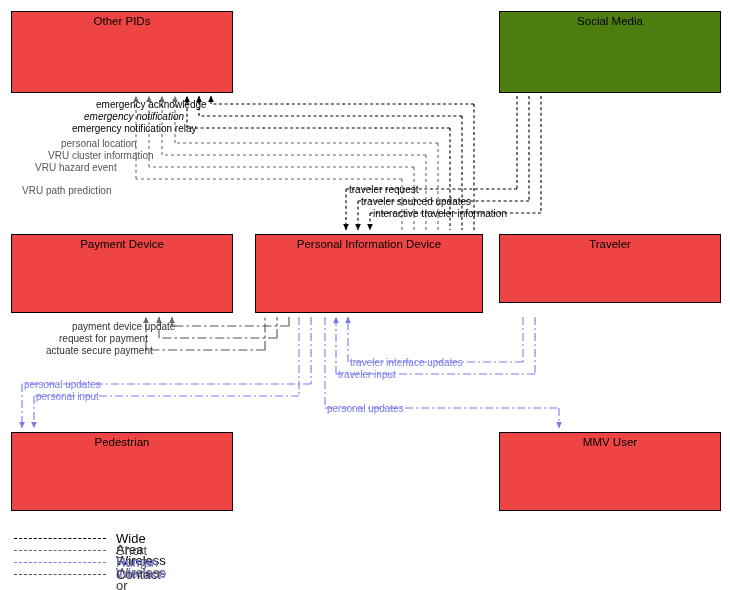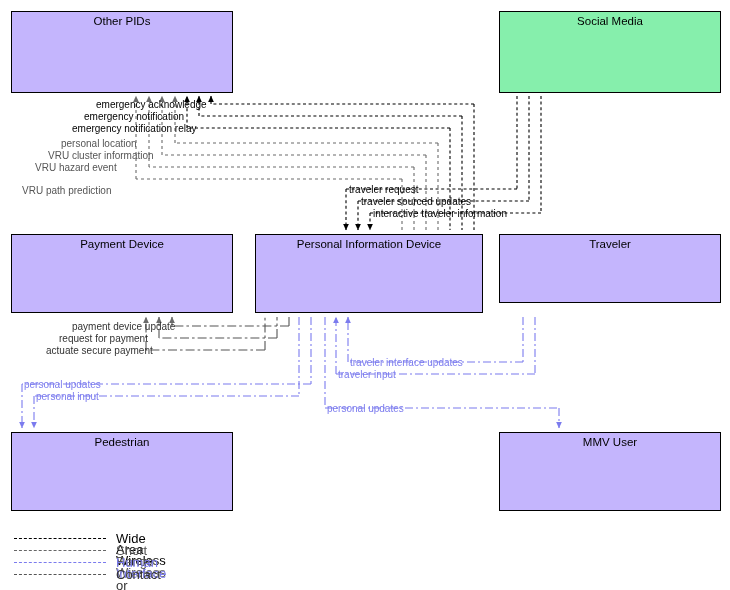--- a/index.html
+++ b/index.html
@@ -2,22 +2,22 @@
 <html><head>
 <meta charset="utf-8">
 <style>
   html,body{margin:0;padding:0;background:#ffffff;}
   body{width:730px;height:590px;position:relative;overflow:hidden;
        font-family:"Liberation Sans","DejaVu Sans",sans-serif;}
   #canvas{position:absolute;left:0;top:0;width:730px;height:590px;}
   .node{position:absolute;border:1.4px solid #000;box-sizing:border-box;}
   .node .title{position:absolute;left:0;right:0;top:3px;text-align:center;
       font-size:11.5px;color:#000;line-height:13px;}
-  .yellow{background:#c4b5fd;}
-  .cyan{background:#86efac;}
+  .yellow{background:#ef4444;}
+  .cyan{background:#4d7c0f;}
   .lbl{position:absolute;font-size:10px;line-height:9px;white-space:nowrap;}
   .lbl.wa{color:#000;}
   .lbl.sr{color:#555;}
   .lbl.hi{color:#7b7bee;}
   .lbl.cp{color:#333;}
   #legend{position:absolute;left:14px;top:533px;}
   .leg-row{position:relative;height:12px;}
   .leg-line{position:absolute;left:0;top:5px;width:92px;height:0;border-top-width:1.6px;}
   .leg-text{position:absolute;left:102px;top:0px;font-size:13px;line-height:11px;}
   .leg-wa{border-top:1.6px dashed #000;}
@@ -88,21 +88,21 @@
   <div class="title">Traveler</div>
 </div>
 <div class="node yellow" style="left:11px;top:432px;width:222px;height:79px;">
   <div class="title">Pedestrian</div>
 </div>
 <div class="node yellow" style="left:499px;top:432px;width:222px;height:79px;">
   <div class="title">MMV User</div>
 </div>
 
 <div class="lbl wa" style="left:96px;top:100px;">emergency acknowledge</div>
-<div class="lbl wa" style="left:84px;top:112px;">emergency notification</div>
+<div class="lbl wa" style="left:84px;top:112px;font-style:italic;">emergency notification</div>
 <div class="lbl wa" style="left:72px;top:124px;">emergency notification relay</div>
 <div class="lbl sr" style="left:61px;top:139px;">personal location</div>
 <div class="lbl sr" style="left:48px;top:151px;">VRU cluster information</div>
 <div class="lbl sr" style="left:35px;top:163px;">VRU hazard event</div>
 <div class="lbl sr" style="left:22px;top:186px;">VRU path prediction</div>
 <div class="lbl wa" style="left:349px;top:185px;">traveler request</div>
 <div class="lbl wa" style="left:361px;top:197px;">traveler sourced updates</div>
 <div class="lbl wa" style="left:373px;top:209px;">interactive traveler information</div>
 <div class="lbl cp" style="left:72px;top:322px;">payment device update</div>
 <div class="lbl cp" style="left:59px;top:334px;">request for payment</div>

